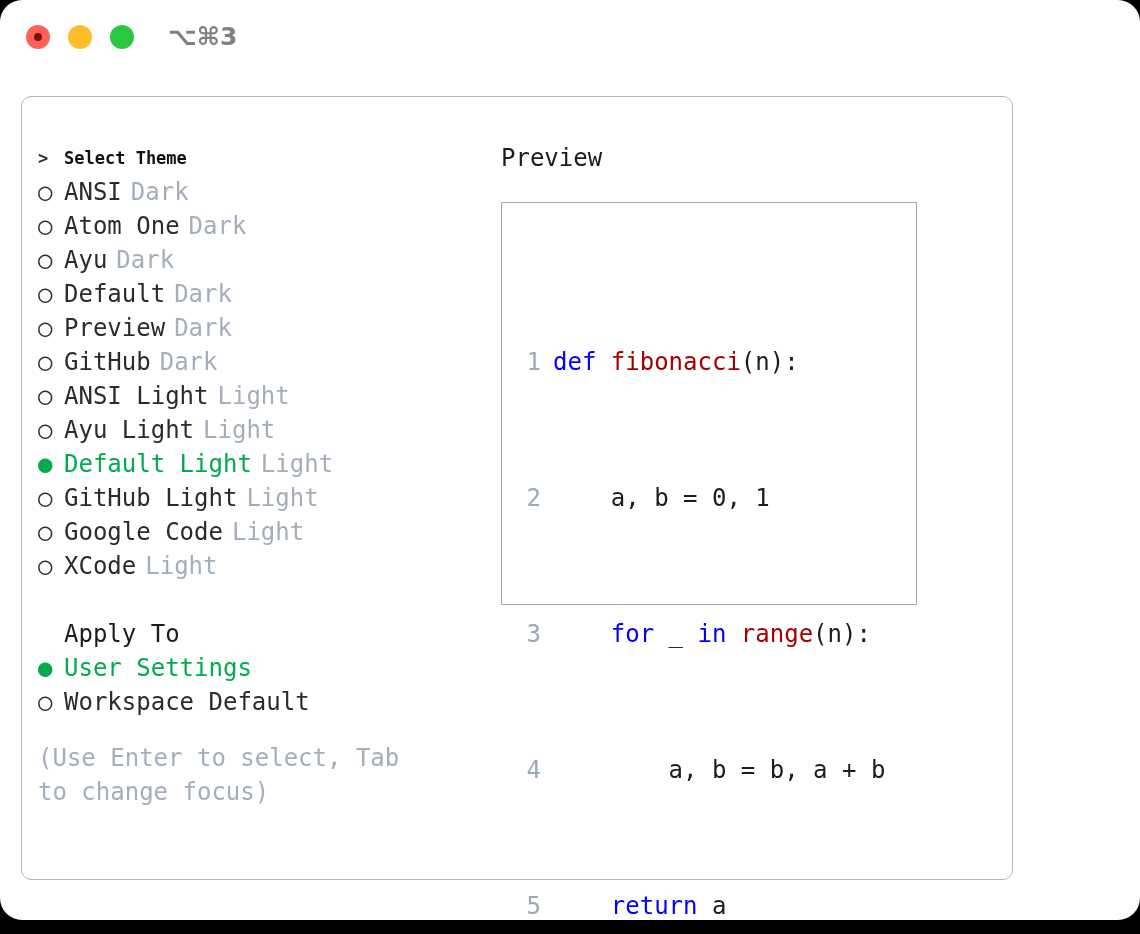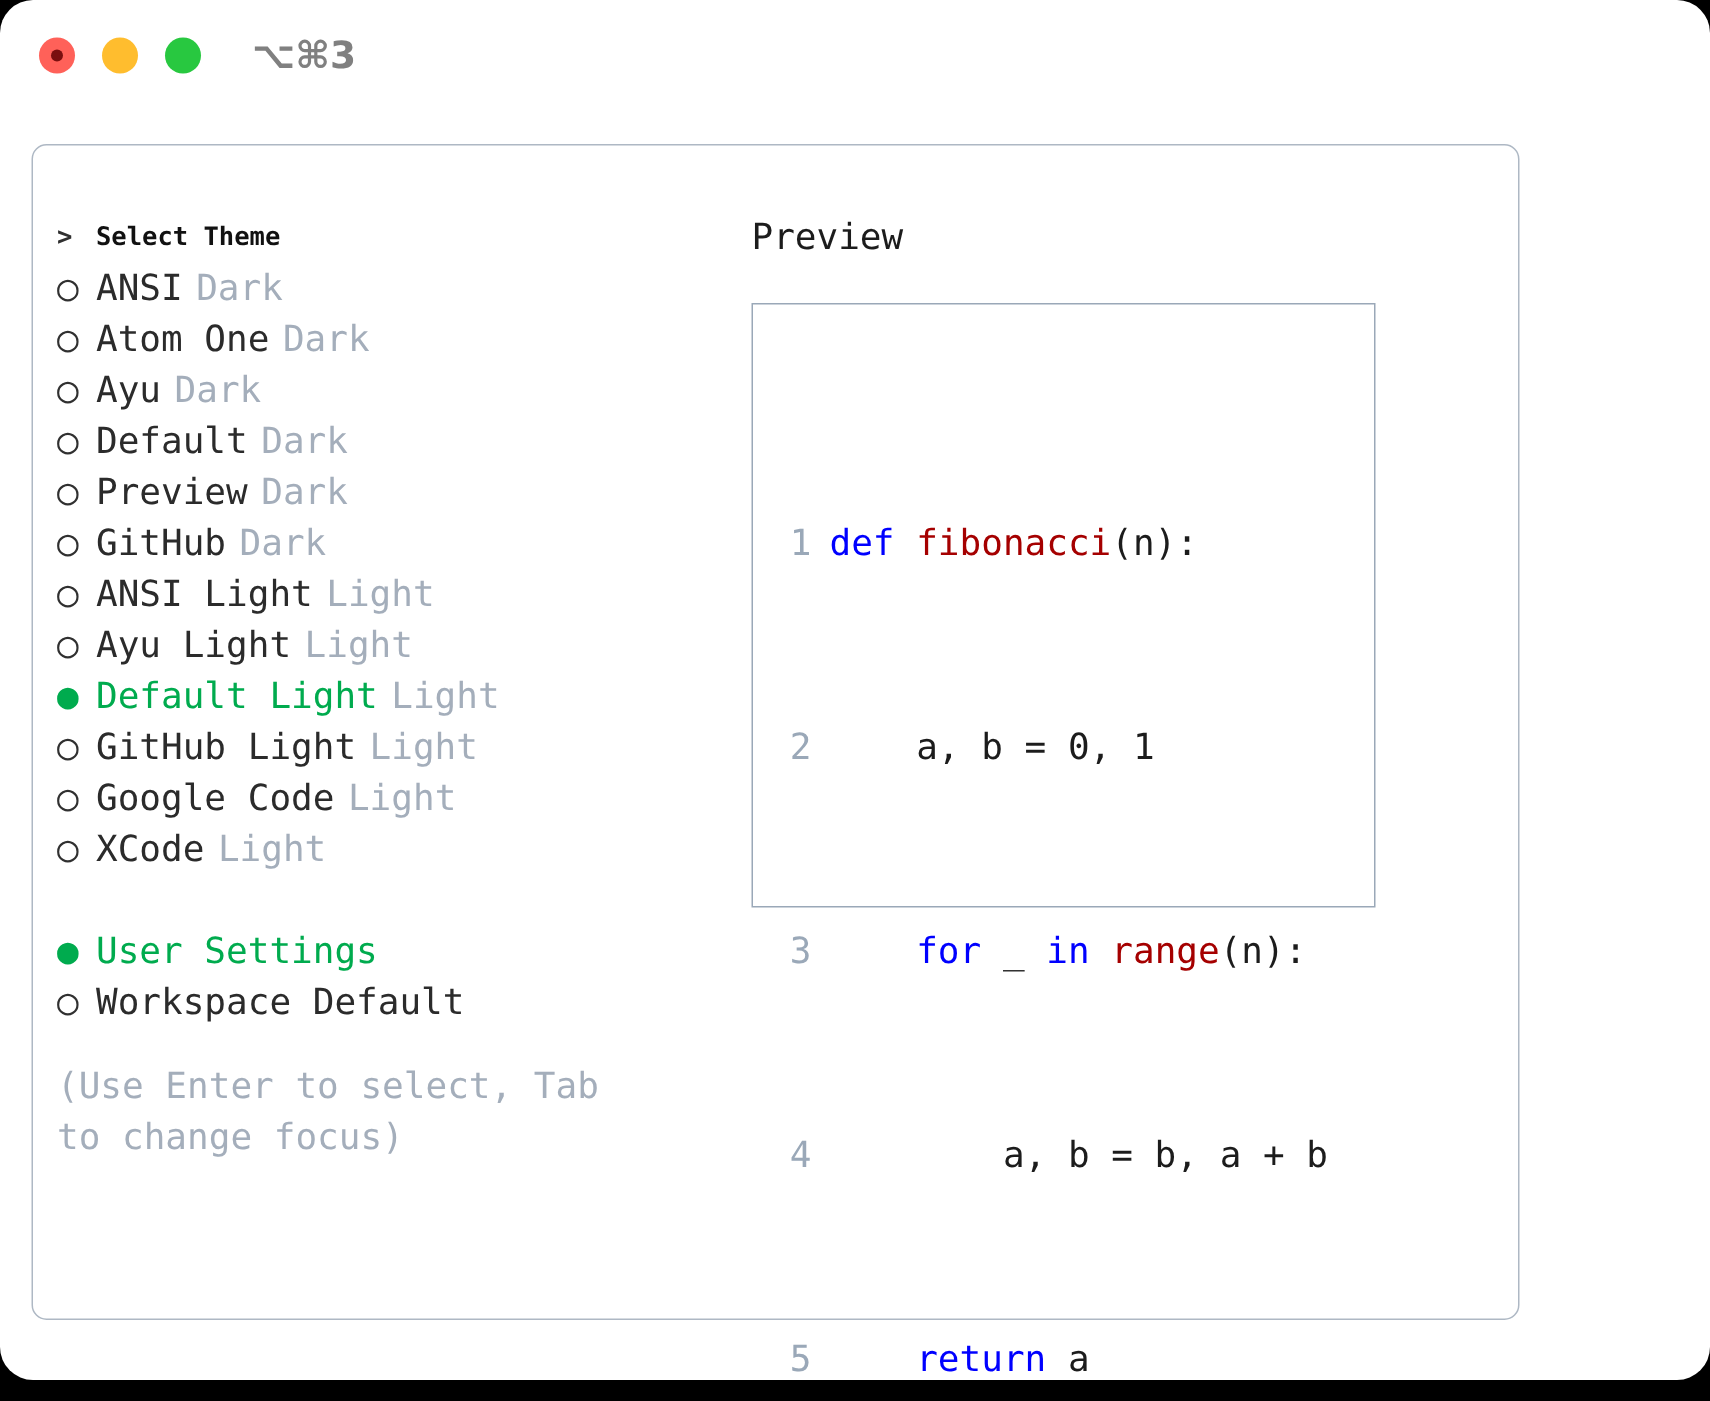--- a/index.html
+++ b/index.html
@@ -231,20 +231,21 @@
       <div class="row">
         <span class="marker">○</span><span class="label-main">Google Code</span><span class="tag">Light</span>
       </div>
 
       <div class="row">
         <span class="marker">○</span><span class="label-main">XCode</span><span class="tag">Light</span>
       </div>
 
       <div class="spacer-sm"></div>
 
+      <div class="section-head">Apply To</div>
 
       <div class="row selected">
         <span class="marker sel">●</span><span class="label-main">User Settings</span>
       </div>
 
       <div class="row">
         <span class="marker">○</span><span class="label-main">Workspace Default</span>
       </div>
 
       <div class="hint">(Use Enter to select, Tab to change focus)</div>

